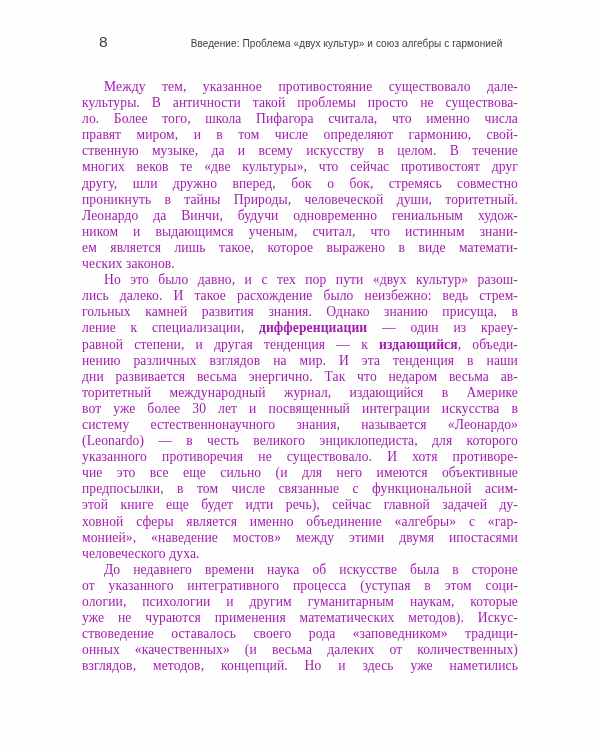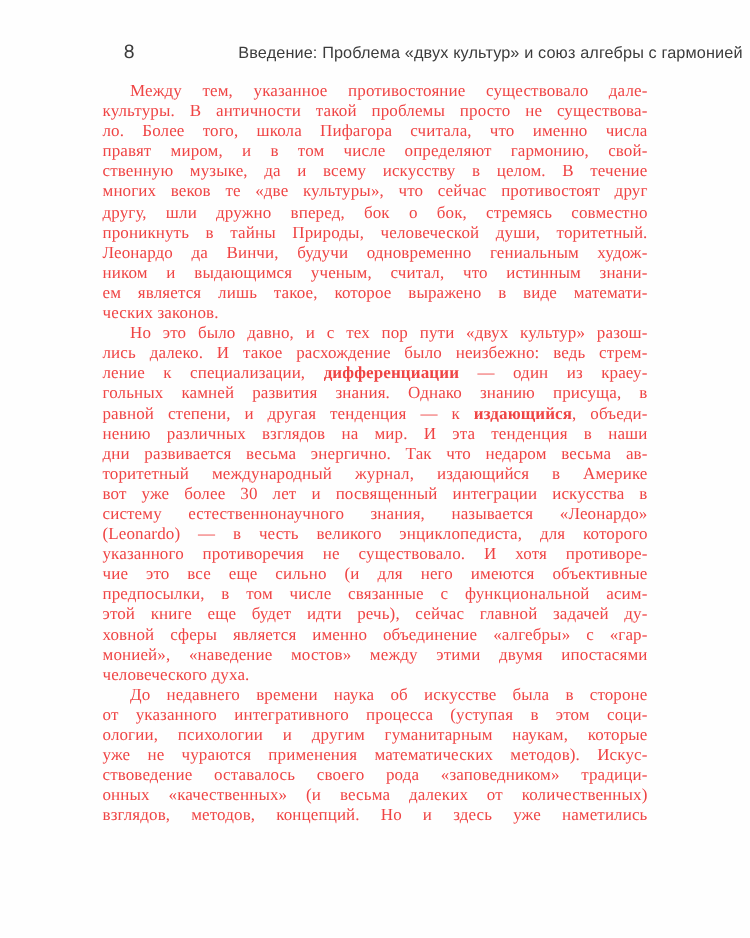--- a/index.html
+++ b/index.html
@@ -24,34 +24,34 @@
     font-family: "Liberation Sans", sans-serif;
     color: #3c3c3c;
     line-height: 16px;
     white-space: nowrap;
   }
   .pagenum {
     font-size: 15.5px;
     margin-left: 17px;
   }
   .runhead {
-    font-size: 13px;
+    font-size: 10px;
     margin-left: 37px;
     letter-spacing: 0.1px;
     padding-left: 46px;
   }
   .text-block {
     position: absolute;
     left: 82px;
-    top: 65px;
+    top: 79px;
     width: 436px;
     font-family: "Liberation Serif", serif;
     font-size: 13.6px;
     line-height: 16.1px;
-    color: #ef4444;
+    color: #a21caf;
     letter-spacing: 0.1px;
   }
   .para { margin: 0; }
   .line {
     text-align: justify;
     text-align-last: justify;
   }
   .line.first {
     text-indent: 22px;
   }
@@ -79,22 +79,22 @@
         <div class="line"><span>другу, шли дружно вперед, бок о бок, стремясь совместно</span></div>
         <div class="line"><span>проникнуть в тайны Природы, человеческой души, торитетный.</span></div>
         <div class="line"><span>Леонардо да Винчи, будучи одновременно гениальным худож-</span></div>
         <div class="line"><span>ником и выдающимся ученым, считал, что истинным знани-</span></div>
         <div class="line"><span>ем является лишь такое, которое выражено в виде математи-</span></div>
         <div class="line lastline"><span>ческих законов.</span></div>
       </div>
       <div class="para">
         <div class="line first"><span>Но это было давно, и с тех пор пути «двух культур» разош-</span></div>
         <div class="line"><span>лись далеко. И такое расхождение было неизбежно: ведь стрем-</span></div>
+        <div class="line"><span>гольных камней развития знания. Однако знанию присуща, в</span></div>
         <div class="line"><span>ление к специализации, </span><span class="b">дифференциации</span><span> — один из краеу-</span></div>
-        <div class="line"><span>гольных камней развития знания. Однако знанию присуща, в</span></div>
         <div class="line"><span>равной степени, и другая тенденция — к </span><span class="b">издающийся</span><span>, объеди-</span></div>
         <div class="line"><span>нению различных взглядов на мир. И эта тенденция в наши</span></div>
         <div class="line"><span>дни развивается весьма энергично. Так что недаром весьма ав-</span></div>
         <div class="line"><span>торитетный международный журнал, издающийся в Америке</span></div>
         <div class="line"><span>вот уже более 30 лет и посвященный интеграции искусства в</span></div>
         <div class="line"><span>систему естественнонаучного знания, называется «Леонардо»</span></div>
         <div class="line"><span>(Leonardo) — в честь великого энциклопедиста, для которого</span></div>
         <div class="line"><span>указанного противоречия не существовало. И хотя противоре-</span></div>
         <div class="line"><span>чие это все еще сильно (и для него имеются объективные</span></div>
         <div class="line"><span>предпосылки, в том числе связанные с функциональной асим-</span></div>

